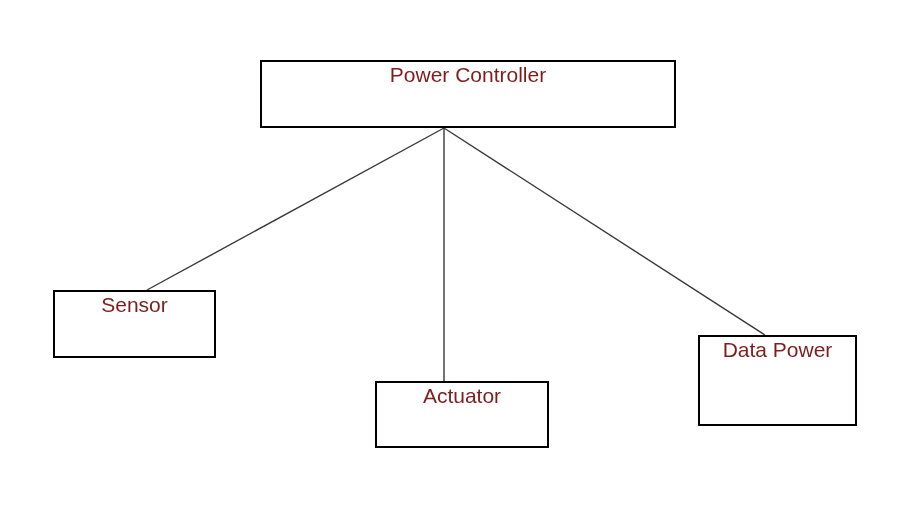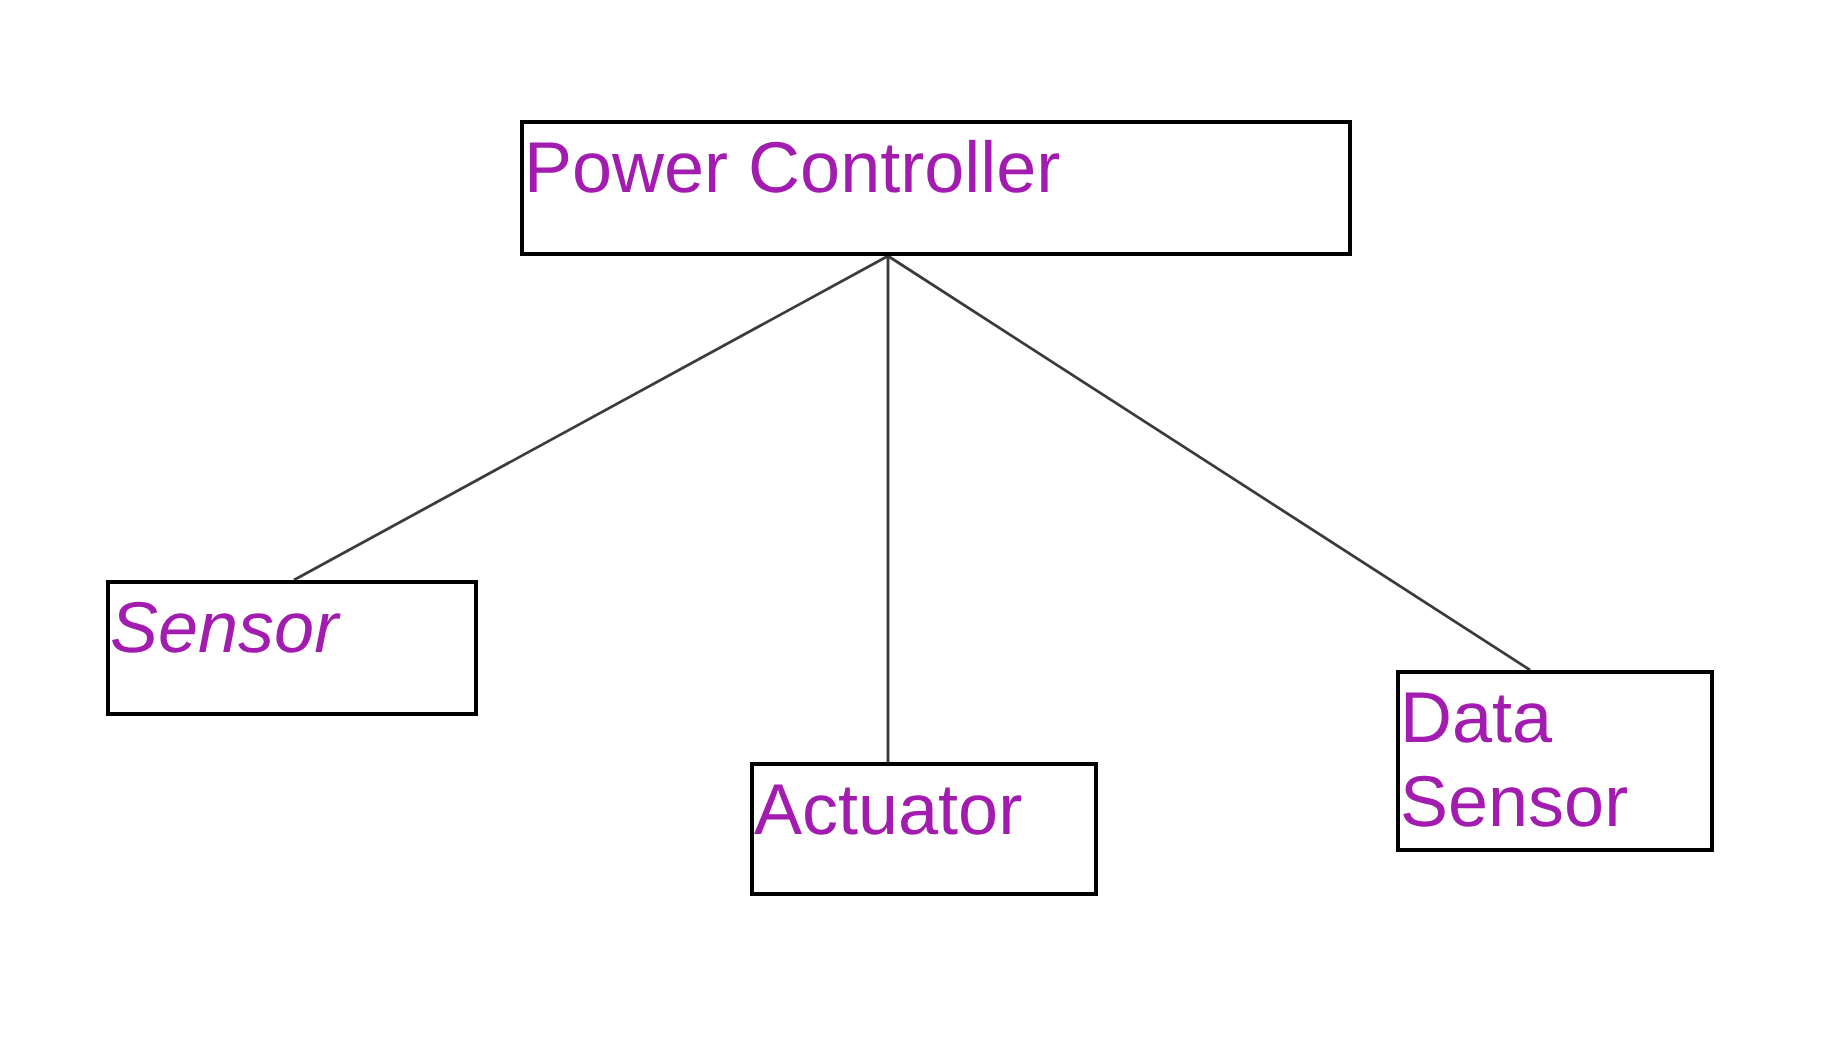--- a/index.html
+++ b/index.html
@@ -20,27 +20,28 @@
     left: 0;
     top: 0;
     width: 915px;
     height: 519px;
   }
   .node {
     position: absolute;
     box-sizing: border-box;
     background: #ffffff;
     border: 2px solid #000000;
-    color: #a21caf;
-    font-size: 36px;
+    color: #7f1d1d;
+    font-size: 21px;
     line-height: 1.16;
+    text-align: center;
     padding-top: 1px;
   }
   .node-power-controller { left: 260px; top: 60px;  width: 416px; height: 68px; }
-  .node-sensor           { left: 53px;  top: 290px; width: 186px; height: 68px; font-style: italic; }
+  .node-sensor           { left: 53px;  top: 290px; width: 163px; height: 68px; }
   .node-actuator         { left: 375px; top: 381px; width: 174px; height: 67px; }
   .node-data-source      { left: 698px; top: 335px; width: 159px; height: 91px; }
 </style>
 </head>
 <body>
 
 <div class="canvas">
 
   <svg class="connectors" viewBox="0 0 915 519" xmlns="http://www.w3.org/2000/svg">
     <line x1="444" y1="128" x2="147" y2="290" stroke="#3a3a3a" stroke-width="1.4"></line>
@@ -54,16 +55,16 @@
 
   <div class="node node-sensor">
     <span>Sensor</span>
   </div>
 
   <div class="node node-actuator">
     <span>Actuator</span>
   </div>
 
   <div class="node node-data-source">
-    <span>Data Sensor</span>
+    <span>Data Power</span>
   </div>
 
 </div>
 
 </body></html>

